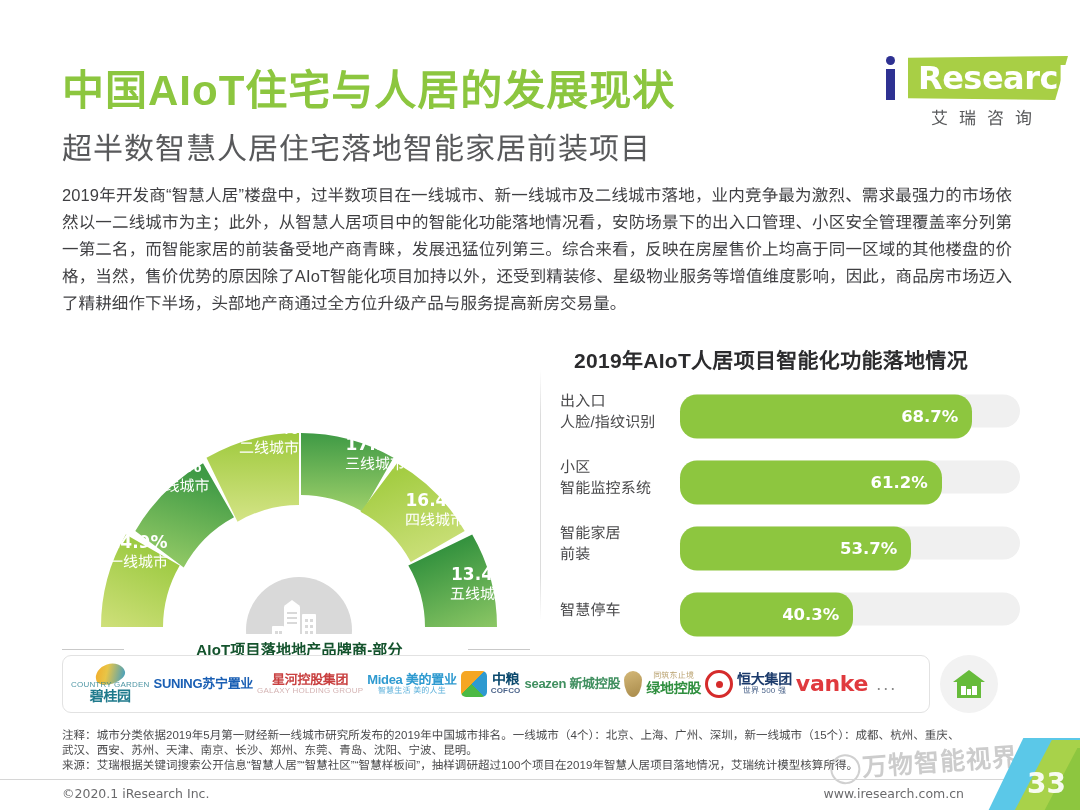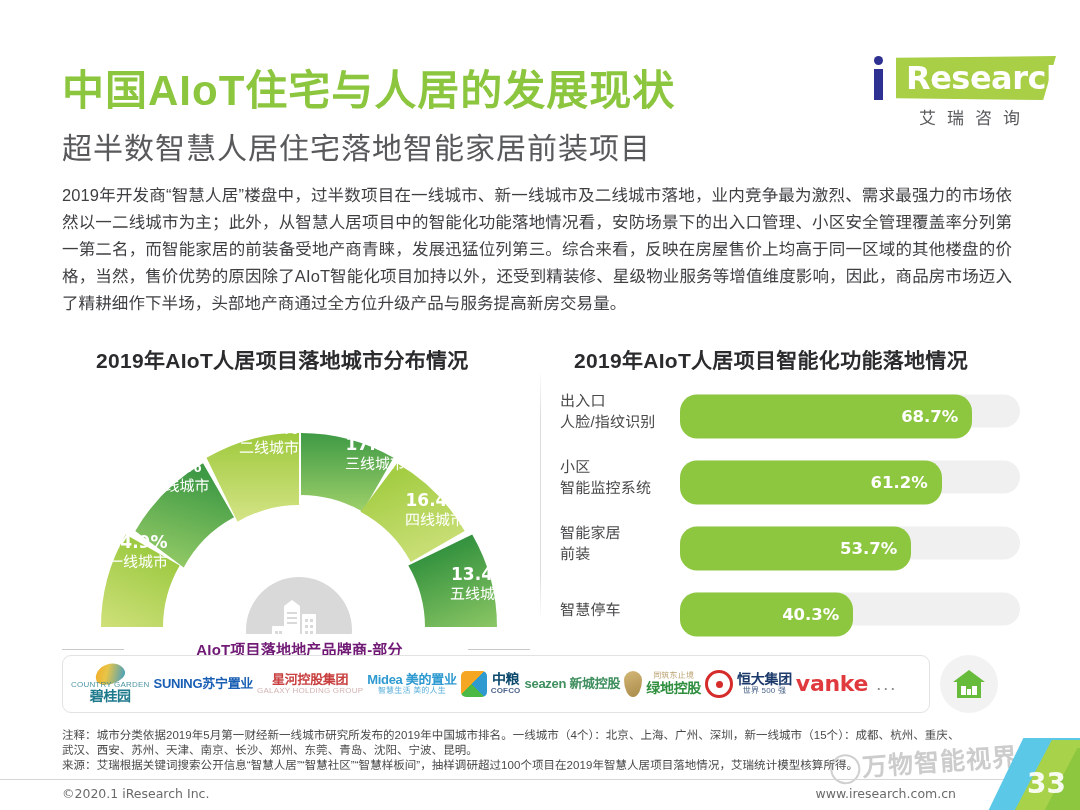--- a/index.html
+++ b/index.html
@@ -17,21 +17,21 @@
     font-size:42px;font-weight:700;color:#8cc63f;letter-spacing:1px;
     white-space:nowrap;
   }
   .title-sub{
     position:absolute;left:62px;top:124px;
     font-size:30px;font-weight:500;color:#58595b;letter-spacing:1px;
     white-space:nowrap;
   }
 
   
-  .logo{position:absolute;right:22px;top:52px;width:196px;height:78px;}
+  .logo{position:absolute;right:10px;top:52px;width:196px;height:78px;}
   .logo-mark{position:relative;width:196px;height:52px;}
   .logo-quad{
     position:absolute;left:34px;top:4px;width:160px;height:44px;
     background:#a8cf45;
     clip-path:polygon(0 4%,100% 0,92% 100%,0 96%);
   }
   .logo-i-dot{position:absolute;left:12px;top:4px;width:9px;height:9px;border-radius:50%;background:#2e3192;}
   .logo-i-stem{position:absolute;left:12px;top:17px;width:9px;height:31px;background:#2e3192;}
   .logo-word{
     position:absolute;left:44px;top:7px;
@@ -85,21 +85,21 @@
   .bar-value{
     position:absolute;right:14px;top:50%;transform:translateY(-50%);
     font-size:16.5px;font-weight:700;color:#ffffff;
     font-family:"DejaVu Sans",sans-serif;
   }
 
   
   .brand-head{position:absolute;left:62px;top:638px;width:468px;height:20px;}
   .brand-head-text{
     position:absolute;left:7px;right:0;top:0;text-align:center;
-    font-size:15px;font-weight:700;color:#701a75;letter-spacing:.2px;
+    font-size:15px;font-weight:700;color:#14532d;letter-spacing:.2px;
   }
   .brand-head .rule{position:absolute;top:11px;height:1px;background:#c9c9c9;}
   .brand-head .rule.l{left:0;width:62px;}
   .brand-head .rule.r{right:0;width:62px;}
 
   .brand-box{
     position:absolute;left:62px;top:655px;width:868px;height:58px;
     border:1px solid #e2e2e2;border-radius:9px;background:#fff;
     display:flex;align-items:center;box-sizing:border-box;padding:0 8px;
   }
@@ -150,21 +150,21 @@
     font-size:11.5px;line-height:15px;color:#4a4a4c;letter-spacing:.05px;
   }
   .notes p{margin:0;}
 
   .foot-rule{position:absolute;left:0;top:779px;width:1080px;height:1px;background:#d6d6d6;}
   .foot-left{
     position:absolute;left:62px;top:786px;font-size:12.5px;color:#6a6a6c;
     font-family:"DejaVu Sans",sans-serif;
   }
   .foot-right{
-    position:absolute;right:124px;top:786px;font-size:12.5px;color:#6a6a6c;
+    position:absolute;right:116px;top:786px;font-size:12.5px;color:#6a6a6c;
     font-family:"DejaVu Sans",sans-serif;
   }
 
   .corner{position:absolute;right:0;bottom:0;width:96px;height:72px;overflow:hidden;}
   .corner .c1{position:absolute;right:-10px;bottom:-18px;width:110px;height:96px;
     background:#5bc8e8;clip-path:polygon(42% 0,100% 0,100% 100%,0 100%);}
   .corner .c2{position:absolute;right:-18px;bottom:-26px;width:110px;height:96px;
     background:#a8d24a;clip-path:polygon(58% 0,100% 0,100% 100%,12% 100%);}
   .corner .c3{position:absolute;right:-26px;bottom:-34px;width:110px;height:96px;
     background:#8dc63f;clip-path:polygon(74% 0,100% 0,100% 100%,28% 100%);}
@@ -203,21 +203,20 @@
       <span class="logo-i-stem"></span>
       <span class="logo-quad"></span>
       <span class="logo-word">Research</span>
     </div>
     <div class="logo-cn">艾瑞咨询</div>
   </div>
 
   <div class="body-copy">2019年开发商“智慧人居”楼盘中，过半数项目在一线城市、新一线城市及二线城市落地，业内竞争最为激烈、需求最强力的市场依然以一二线城市为主；此外，从智慧人居项目中的智能化功能落地情况看，安防场景下的出入口管理、小区安全管理覆盖率分列第一第二名，而智能家居的前装备受地产商青睐，发展迅猛位列第三。综合来看，反映在房屋售价上均高于同一区域的其他楼盘的价格，当然，售价优势的原因除了AIoT智能化项目加持以外，还受到精装修、星级物业服务等增值维度影响，因此，商品房市场迈入了精耕细作下半场，头部地产商通过全方位升级产品与服务提高新房交易量。</div>
 
   <div class="left-panel">
-    <div class="chart-title">2019年AIoT人居项目落地城市分布情况</div>
 
     <div class="fan-wrap">
       <svg width="468" height="252" viewBox="0 0 468 252">
         <defs>
           <linearGradient id="g0" x1="0" y1="1" x2="0.4" y2="0">
             <stop offset="0%" stop-color="#cfe07a"></stop>
               <stop offset="100%" stop-color="#9ac93f"></stop>
           </linearGradient>
           <linearGradient id="g1" x1="0" y1="1" x2="0.3" y2="0">
             <stop offset="0%" stop-color="#9ed06a"></stop>

